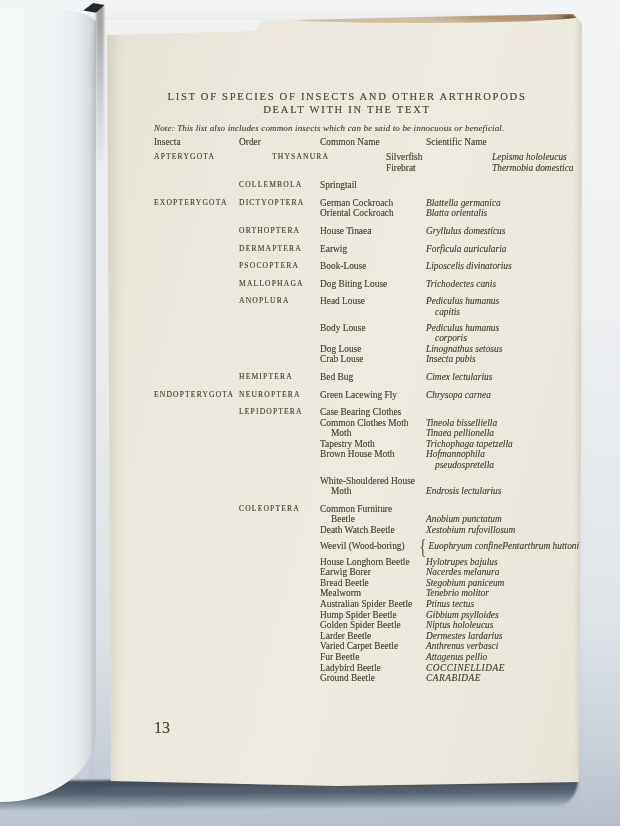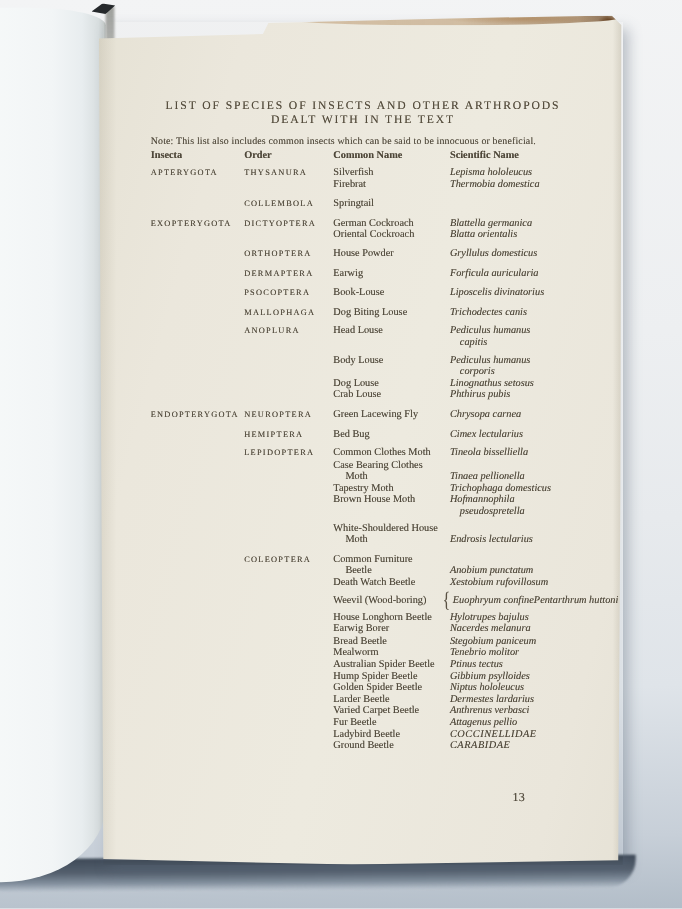--- a/index.html
+++ b/index.html
@@ -40,21 +40,21 @@
     background:linear-gradient(to bottom,rgba(90,92,84,.55),rgba(120,122,112,.25) 55%,rgba(140,142,132,0));
     filter:blur(1px);
   }
   
   .page-underlay{
     position:absolute;left:94px;top:20px;width:472px;height:766px;
     box-shadow:5px 6px 12px rgba(88,100,118,.40);
     background:rgba(0,0,0,0.01);
   }
   .book-page{
-    position:absolute;left:90px;top:14px;width:477px;height:773px;
+    position:absolute;left:107px;top:14px;width:477px;height:773px;
     background:
       linear-gradient(to right,rgba(150,142,120,.20) 0,rgba(150,142,120,0) 16px),
       linear-gradient(to left,rgba(140,132,112,.28) 0,rgba(140,132,112,0) 10px),
       linear-gradient(105deg,#e6e2d5 0%,#ebe7dc 20%,#edeadf 55%,#eae6db 88%,#e6e2d6 100%);
     clip-path:polygon(0px 21px,149px 17px,154px 7px,310px 3px,466px 0px,475px 9px,474px 430px,472px 768px,230px 772px,4px 767px);
   }
   .page-stain{
     position:absolute;left:152px;top:0;right:2px;height:9px;
     background:
       radial-gradient(14px 6px at 96.5% 50%,rgba(92,54,20,.85),rgba(92,54,20,0) 72%),
@@ -69,33 +69,33 @@
     color:#4e4739;
     text-shadow:0 0 .6px rgba(78,71,57,.55);
     font-size:9.4px;
   }
   .page-title{
     text-align:center;padding-right:24px;
     font-size:10.6px;line-height:13px;letter-spacing:1.7px;
     color:#544c3c;
   }
   .note-line{
-    margin-top:7px;font-size:9px;letter-spacing:.15px;
+    margin-top:7px;font-style:italic;font-size:9px;letter-spacing:.15px;
     white-space:nowrap;color:#534c3e;
   }
   .table-header-row{
     display:grid;grid-template-columns:85px 81px 106px 1fr;
-    margin-top:4px;font-weight:bold;font-size:9.4px;
+    margin-top:4px;font-weight:normal;font-size:9.4px;
   }
   .table-body{margin-top:5px;}
   .group{
     display:grid;grid-template-columns:85px 81px 1fr;
     margin-top:7px;align-items:start;
   }
-  .group:first-child{margin-top:0;}
+  .group:first-child{margin-top:0;gap:33px;}
   .taxa{
     font-size:7.6px;letter-spacing:1.15px;line-height:10.6px;
     white-space:nowrap;color:#4e4739;
   }
   .lines{grid-column:3;}
   .line{
     display:grid;grid-template-columns:106px 1fr;
     line-height:10.6px;min-height:10.6px;
   }
   .line.gap{margin-top:5px;}
@@ -107,22 +107,22 @@
   .line.brace-line .common{align-self:center;}
   .sci.braced{display:flex;align-items:center;margin-left:-8px;}
   .brace{
     font-style:normal;font-size:20px;font-weight:normal;
     transform:scaleX(.75);margin-right:1px;color:#5a5244;
     text-shadow:none;line-height:21px;
   }
   .stack{display:flex;flex-direction:row;}
   .stack span{line-height:10.3px;}
   .page-number{
-    position:absolute;left:0;right:70px;text-align:right;
-    margin-top:0;top:629px;font-size:11px;
+    position:absolute;left:0;right:70px;text-align:left;
+    margin-top:0;top:629px;font-size:16px;
   }
 </style>
 </head>
 <body>
 
 <div class="backdrop"></div>
 <div class="shadow-band"></div>
 <div class="facing-page"></div>
 <div class="gutter-shadow"></div>
 <div class="cover-wedge"></div>
@@ -183,21 +183,21 @@
                 <span class="common">Oriental Cockroach</span>
                 <span class="sci">Blatta orientalis</span>
               </div>
             </div>
           </div>
           <div class="group">
             <span class="taxa c1"></span>
             <span class="taxa c2">ORTHOPTERA</span>
             <div class="lines">
               <div class="line">
-                <span class="common">House Powder</span>
+                <span class="common">House Tinaea</span>
                 <span class="sci">Gryllulus domesticus</span>
               </div>
             </div>
           </div>
           <div class="group">
             <span class="taxa c1"></span>
             <span class="taxa c2">DERMAPTERA</span>
             <div class="lines">
               <div class="line">
                 <span class="common">Earwig</span>
@@ -244,63 +244,63 @@
               <div class="line">
                 <span class="common"></span>
                 <span class="sci ind">corporis</span>
               </div>
               <div class="line">
                 <span class="common">Dog Louse</span>
                 <span class="sci">Linognathus setosus</span>
               </div>
               <div class="line">
                 <span class="common">Crab Louse</span>
-                <span class="sci">Phthirus pubis</span>
+                <span class="sci">Insecta pubis</span>
+              </div>
+            </div>
+          </div>
+          <div class="group">
+            <span class="taxa c1"></span>
+            <span class="taxa c2">HEMIPTERA</span>
+            <div class="lines">
+              <div class="line">
+                <span class="common">Bed Bug</span>
+                <span class="sci">Cimex lectularius</span>
               </div>
             </div>
           </div>
           <div class="group">
             <span class="taxa c1">ENDOPTERYGOTA</span>
             <span class="taxa c2">NEUROPTERA</span>
             <div class="lines">
               <div class="line">
                 <span class="common">Green Lacewing Fly</span>
                 <span class="sci">Chrysopa carnea</span>
               </div>
             </div>
           </div>
           <div class="group">
             <span class="taxa c1"></span>
-            <span class="taxa c2">HEMIPTERA</span>
-            <div class="lines">
-              <div class="line">
-                <span class="common">Bed Bug</span>
-                <span class="sci">Cimex lectularius</span>
-              </div>
-            </div>
-          </div>
-          <div class="group">
-            <span class="taxa c1"></span>
             <span class="taxa c2">LEPIDOPTERA</span>
             <div class="lines">
+              <div class="line">
+                <span class="common">Case Bearing Clothes</span>
+                <span class="sci"></span>
+              </div>
               <div class="line">
                 <span class="common">Common Clothes Moth</span>
                 <span class="sci">Tineola bisselliella</span>
               </div>
               <div class="line">
-                <span class="common">Case Bearing Clothes</span>
-                <span class="sci"></span>
-              </div>
-              <div class="line">
                 <span class="common ind">Moth</span>
                 <span class="sci">Tinaea pellionella</span>
               </div>
               <div class="line">
                 <span class="common">Tapestry Moth</span>
-                <span class="sci">Trichophaga domesticus</span>
+                <span class="sci">Trichophaga tapetzella</span>
               </div>
               <div class="line">
                 <span class="common">Brown House Moth</span>
                 <span class="sci">Hofmannophila</span>
               </div>
               <div class="line">
                 <span class="common"></span>
                 <span class="sci ind">pseudospretella</span>
               </div>
               <div class="line gap">

